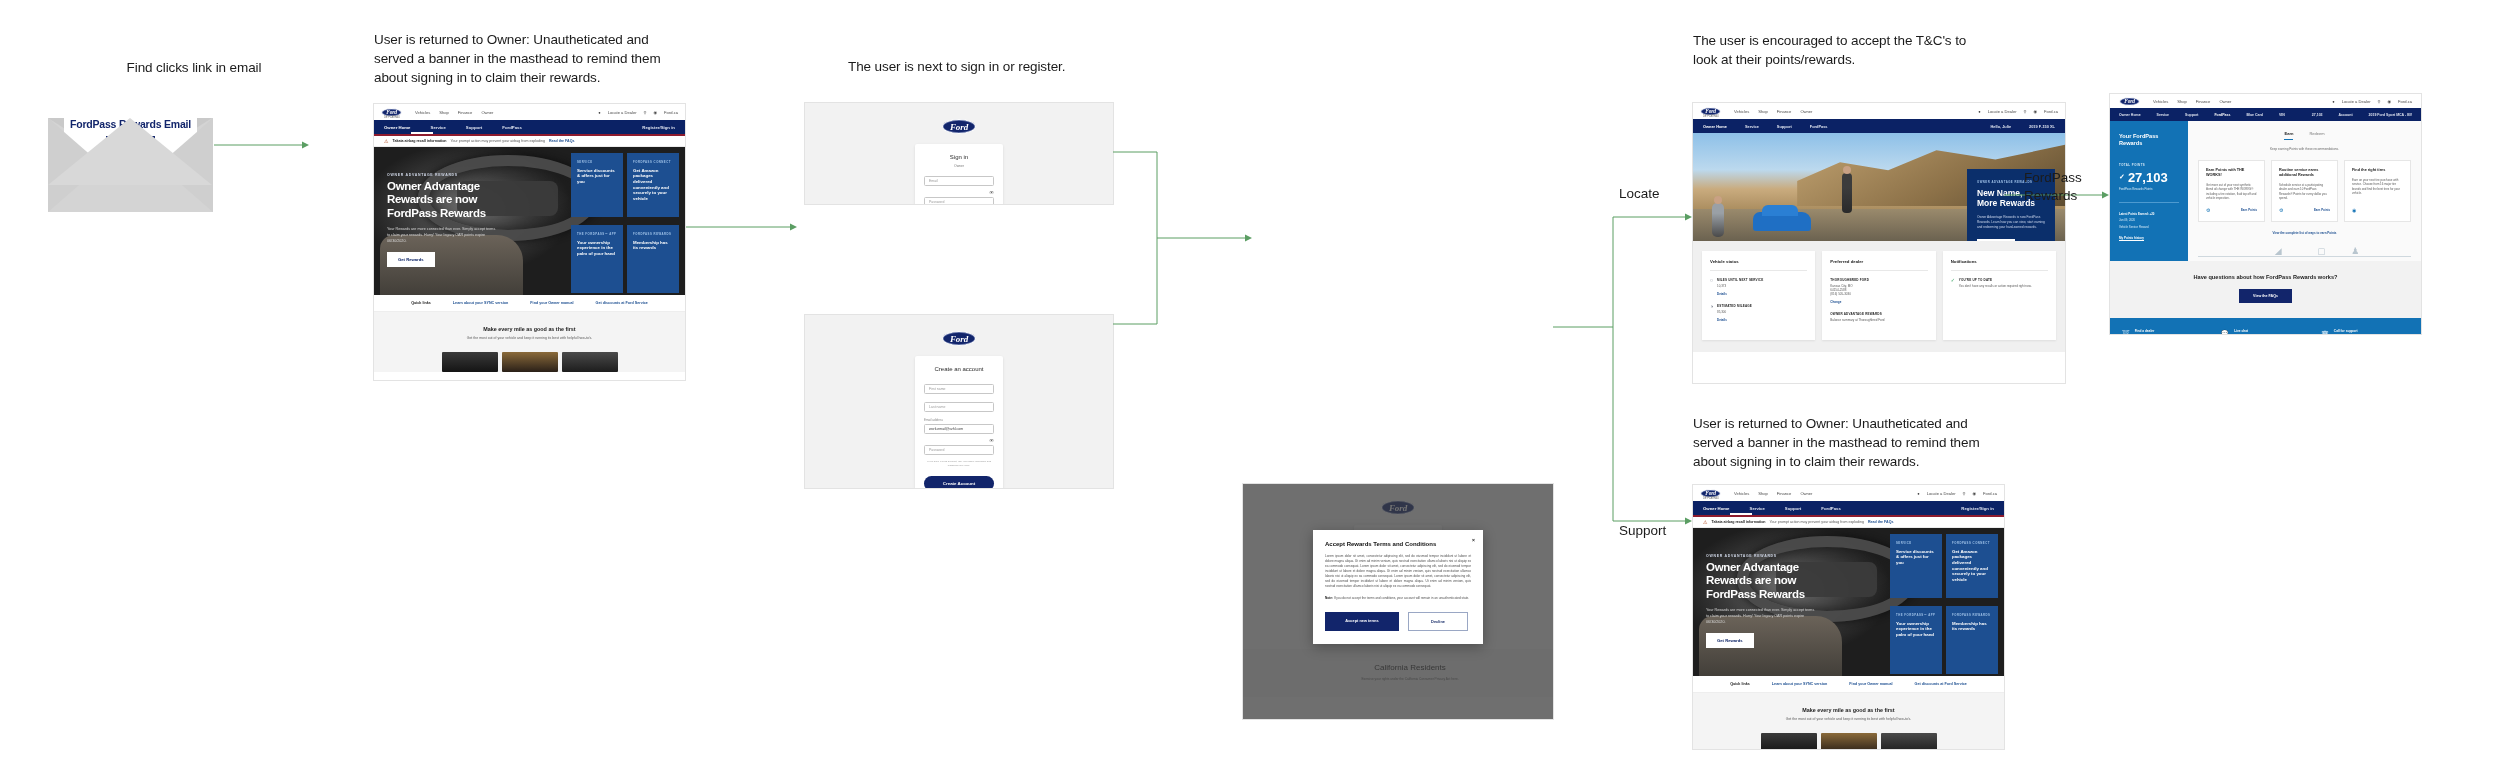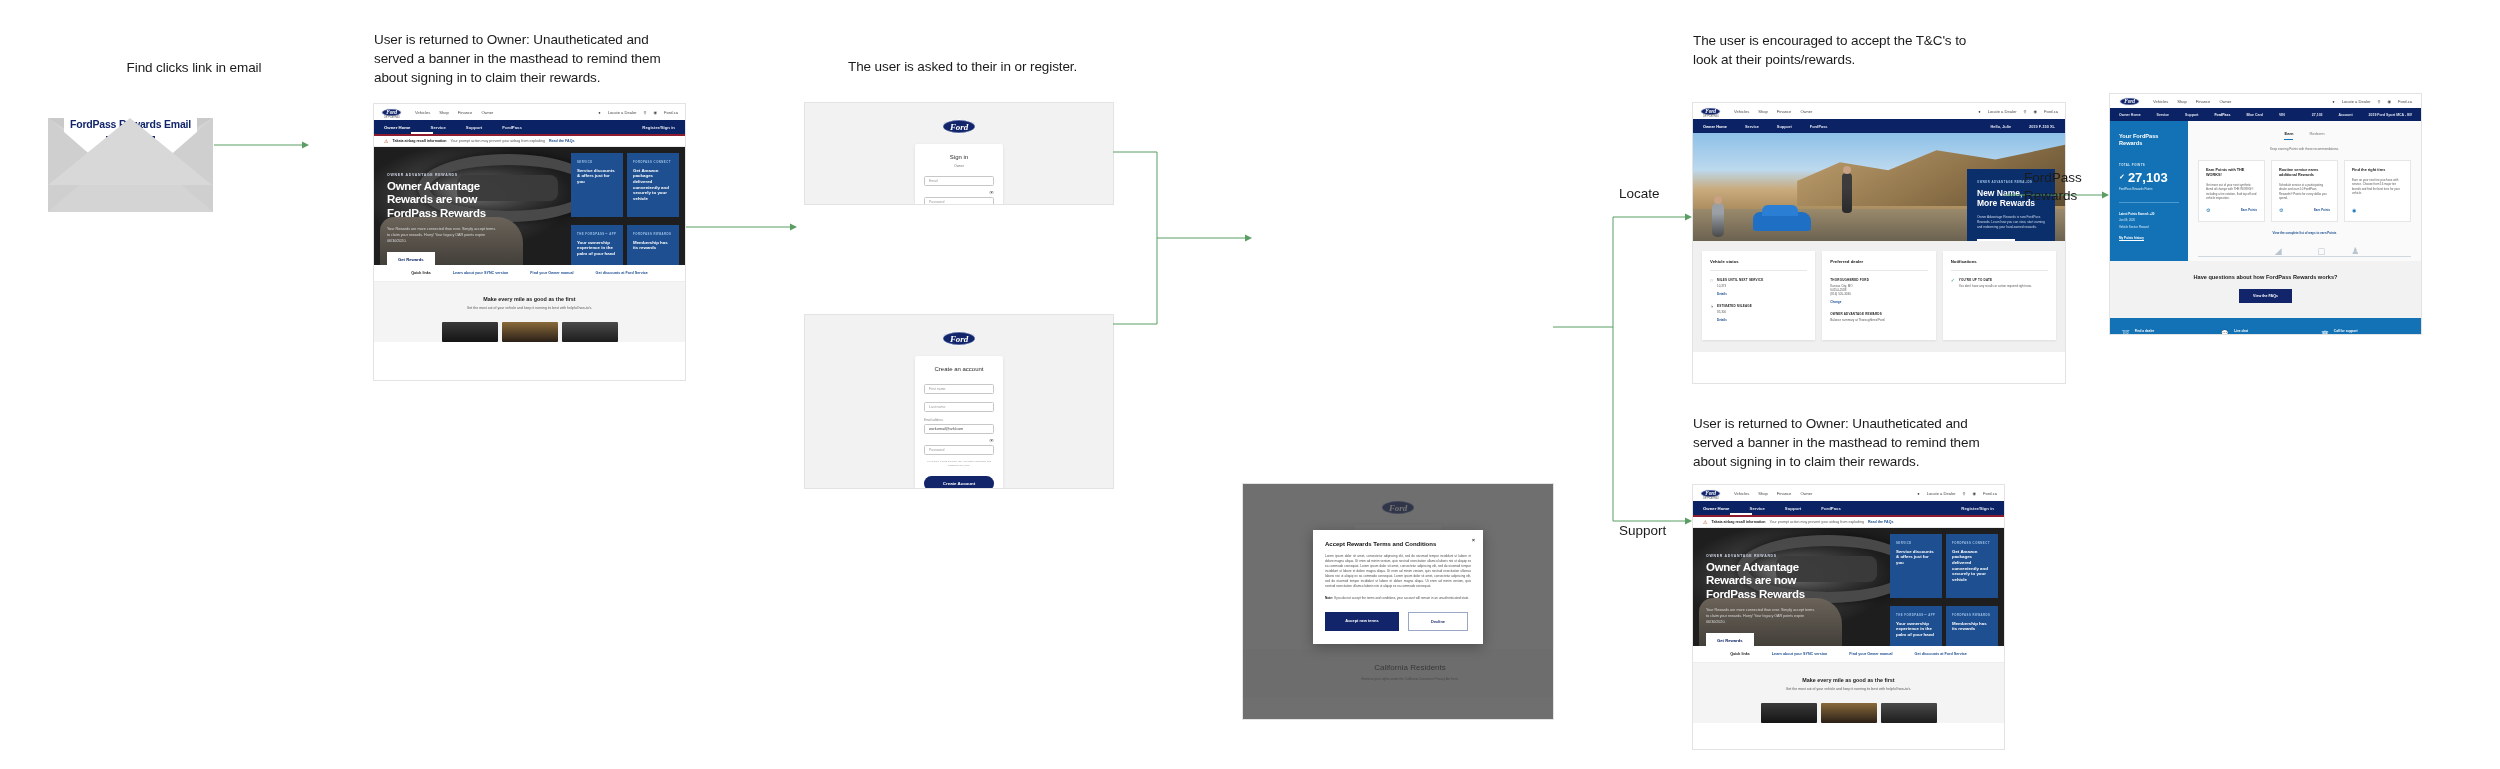--- a/index.html
+++ b/index.html
@@ -133,21 +133,21 @@
   .f-alert {
     height: 11px; background: #fff; display: flex; align-items: center;
     gap: 4px; padding: 0 10px; border-bottom: .6px solid #ececec;
   }
   .f-alert .warn { color: #b44a1e; font-size: 5px; }
   .f-alert .b { font-size: 3.6px; font-weight: bold; color: #1b1b1b; }
   .f-alert .t { font-size: 3.6px; color: #5a5a5a; }
   .f-alert .l { font-size: 3.6px; color: #1d4f91; font-weight: bold; }
 
   
-  .f-hero { position: relative; height: 118px; overflow: hidden; background:#a16207; }
+  .f-hero { position: relative; height: 148px; overflow: hidden; background:#a16207; }
   .hero-img {
     position:absolute; inset:0;
     background:
       radial-gradient(ellipse 45% 60% at 30% 42%, #6e6e6e 0%, #3a3a3a 45%, #1e1e1e 75%),
       linear-gradient(160deg,#2c2c2c 0%,#151515 40%,#3c3632 70%,#262220 100%);
   }
   .hero-wheel {
     position:absolute; left:14%; top:6%; width:58%; height:58%;
     border-radius:50%; border: 11px solid #4b4b4b;
     box-shadow: inset 0 0 14px #1c1c1c, 0 0 10px #0c0c0c;
@@ -453,21 +453,21 @@
     </div>
   </div>
 
   <div class="conn" style="left:686px; top:222px;">
     <svg width="112" height="10" viewBox="0 0 112 10">
       <line x1="0" y1="5" x2="104" y2="5" stroke="#5b9e63" stroke-width="1"></line>
       <polygon points="104,1.5 111,5 104,8.5" fill="#5b9e63"></polygon>
     </svg>
   </div>
 
-  <div class="caption" style="left:848px; top:57px; width:300px;">The user is asked to their in or register.</div>
+  <div class="caption" style="left:848px; top:57px; width:300px;">The user is next to sign in or register.</div>
 
   <div class="mock plain signin-page" style="left:805px; top:103px; width:308px; height:101px;">
     <div class="sp-logo">
       <div class="ford-oval big">
           <span>Ford</span>
         </div>
     </div>
     <div class="card">
       <h3>Sign in</h3>
       <div class="sub">Owner</div>

